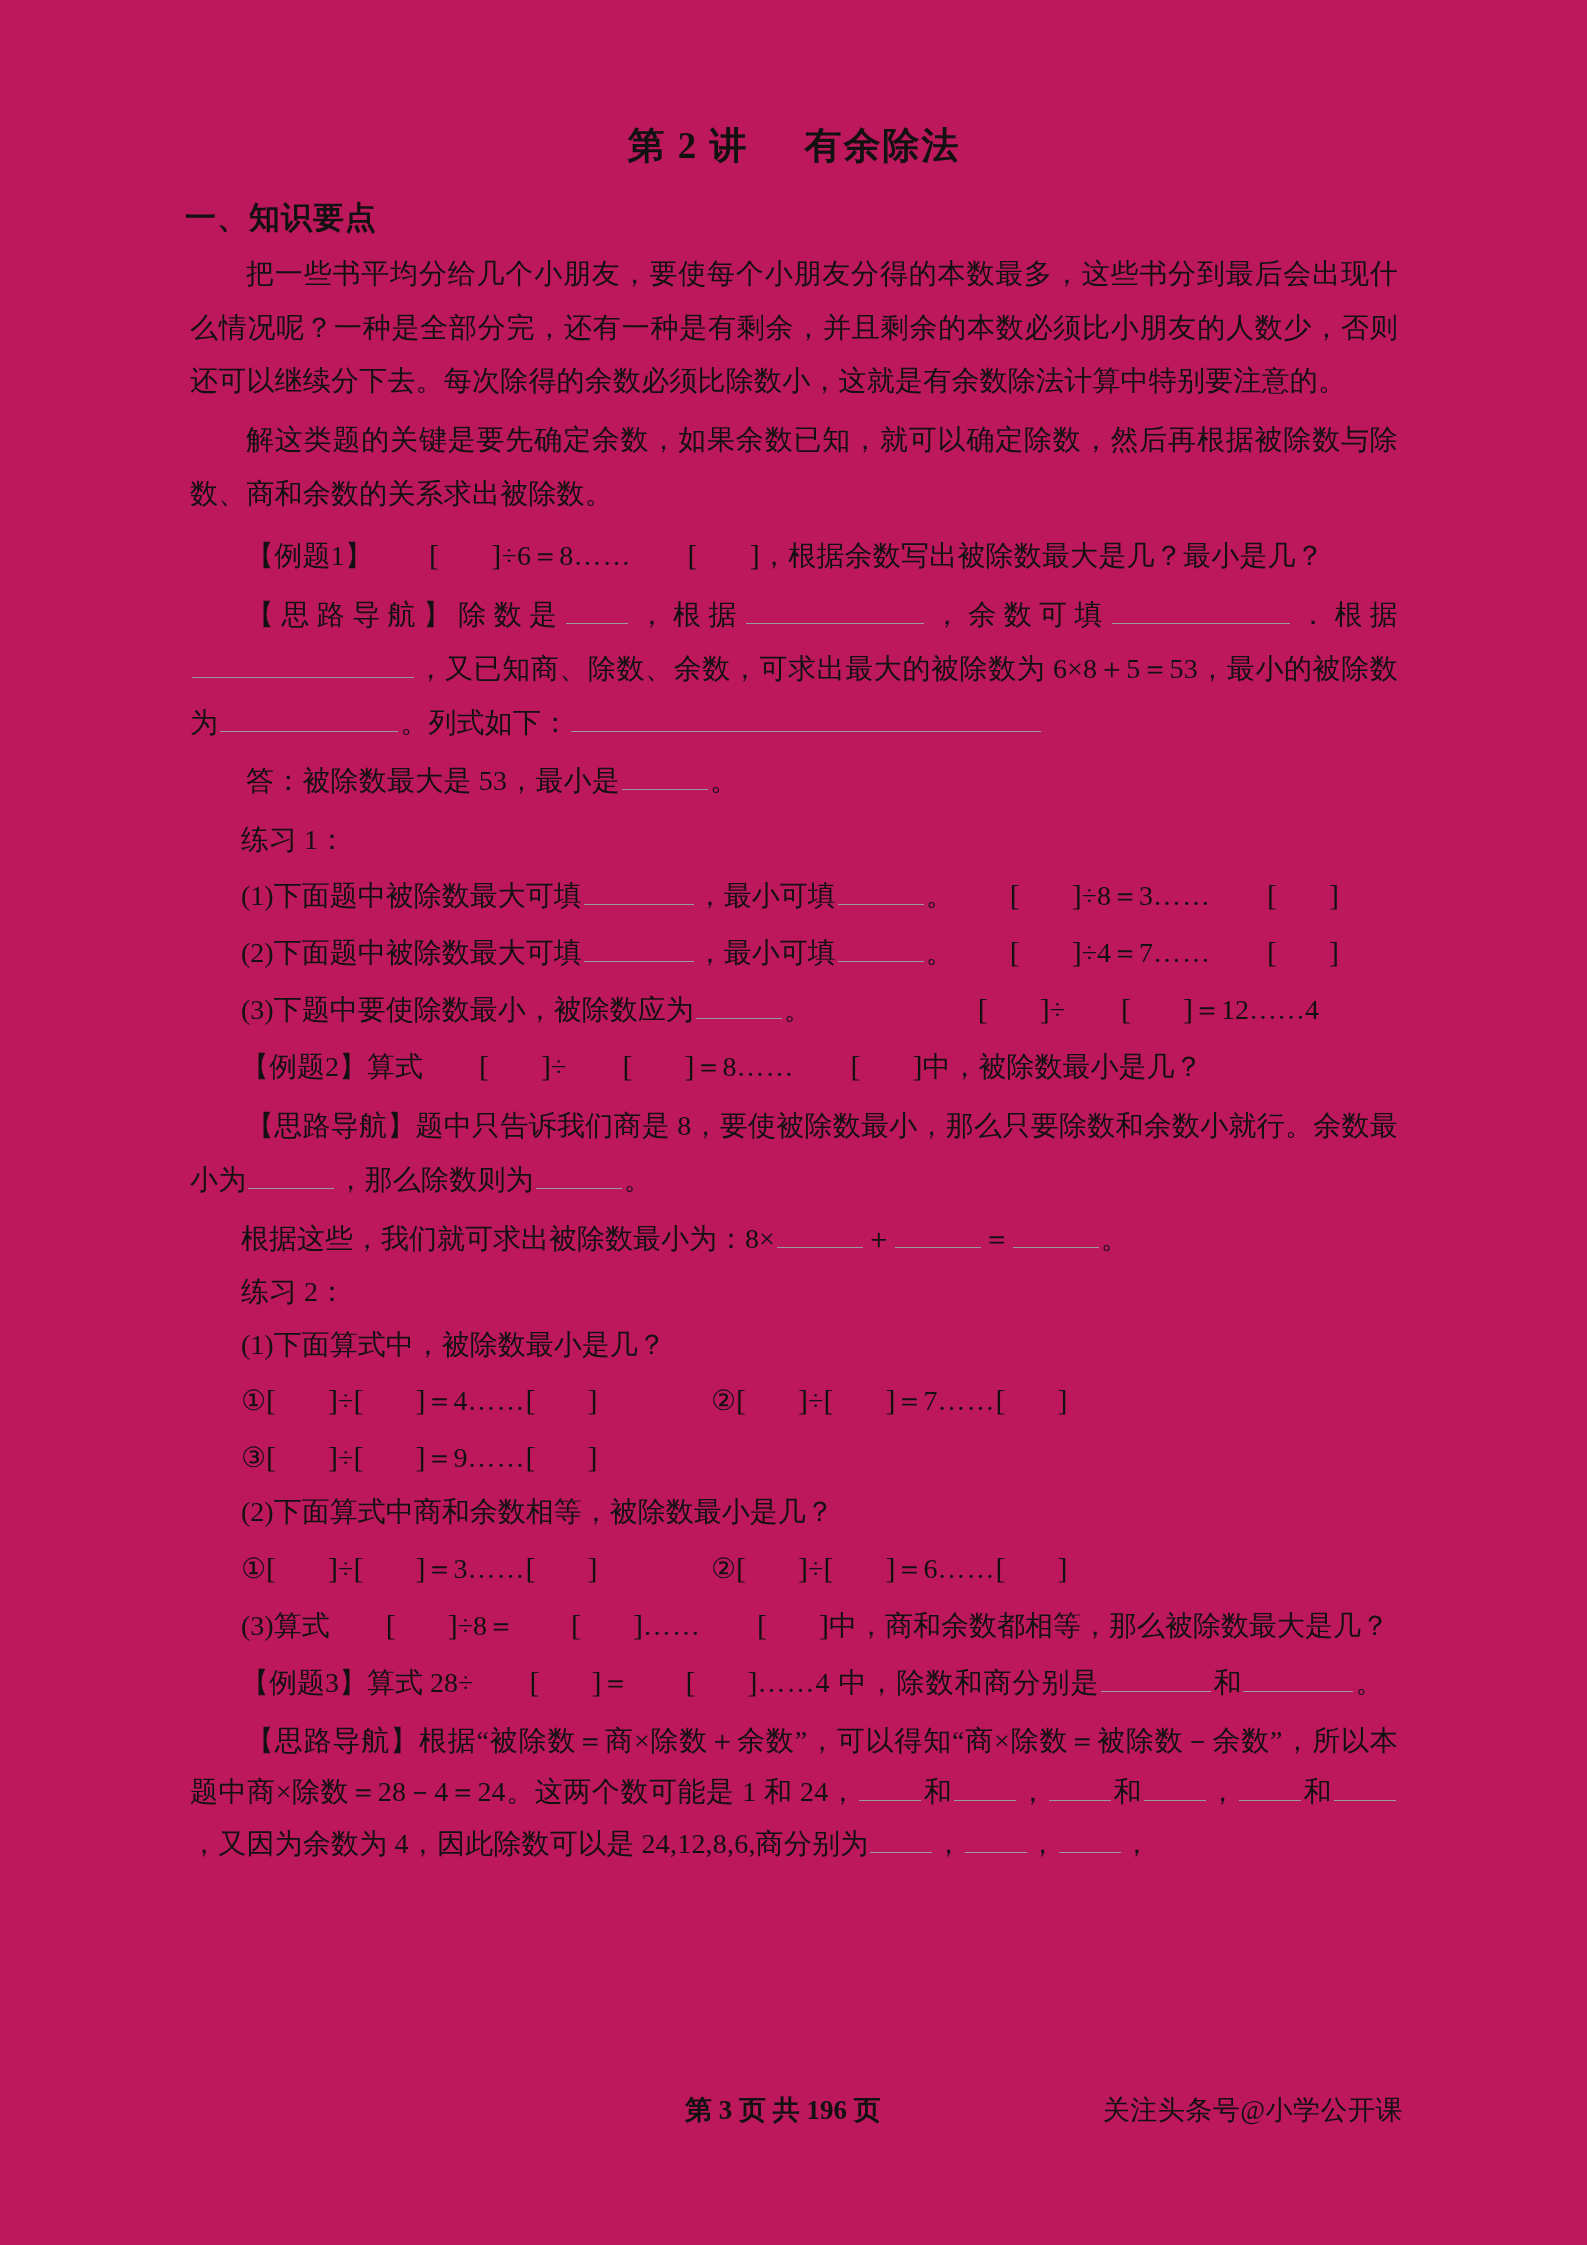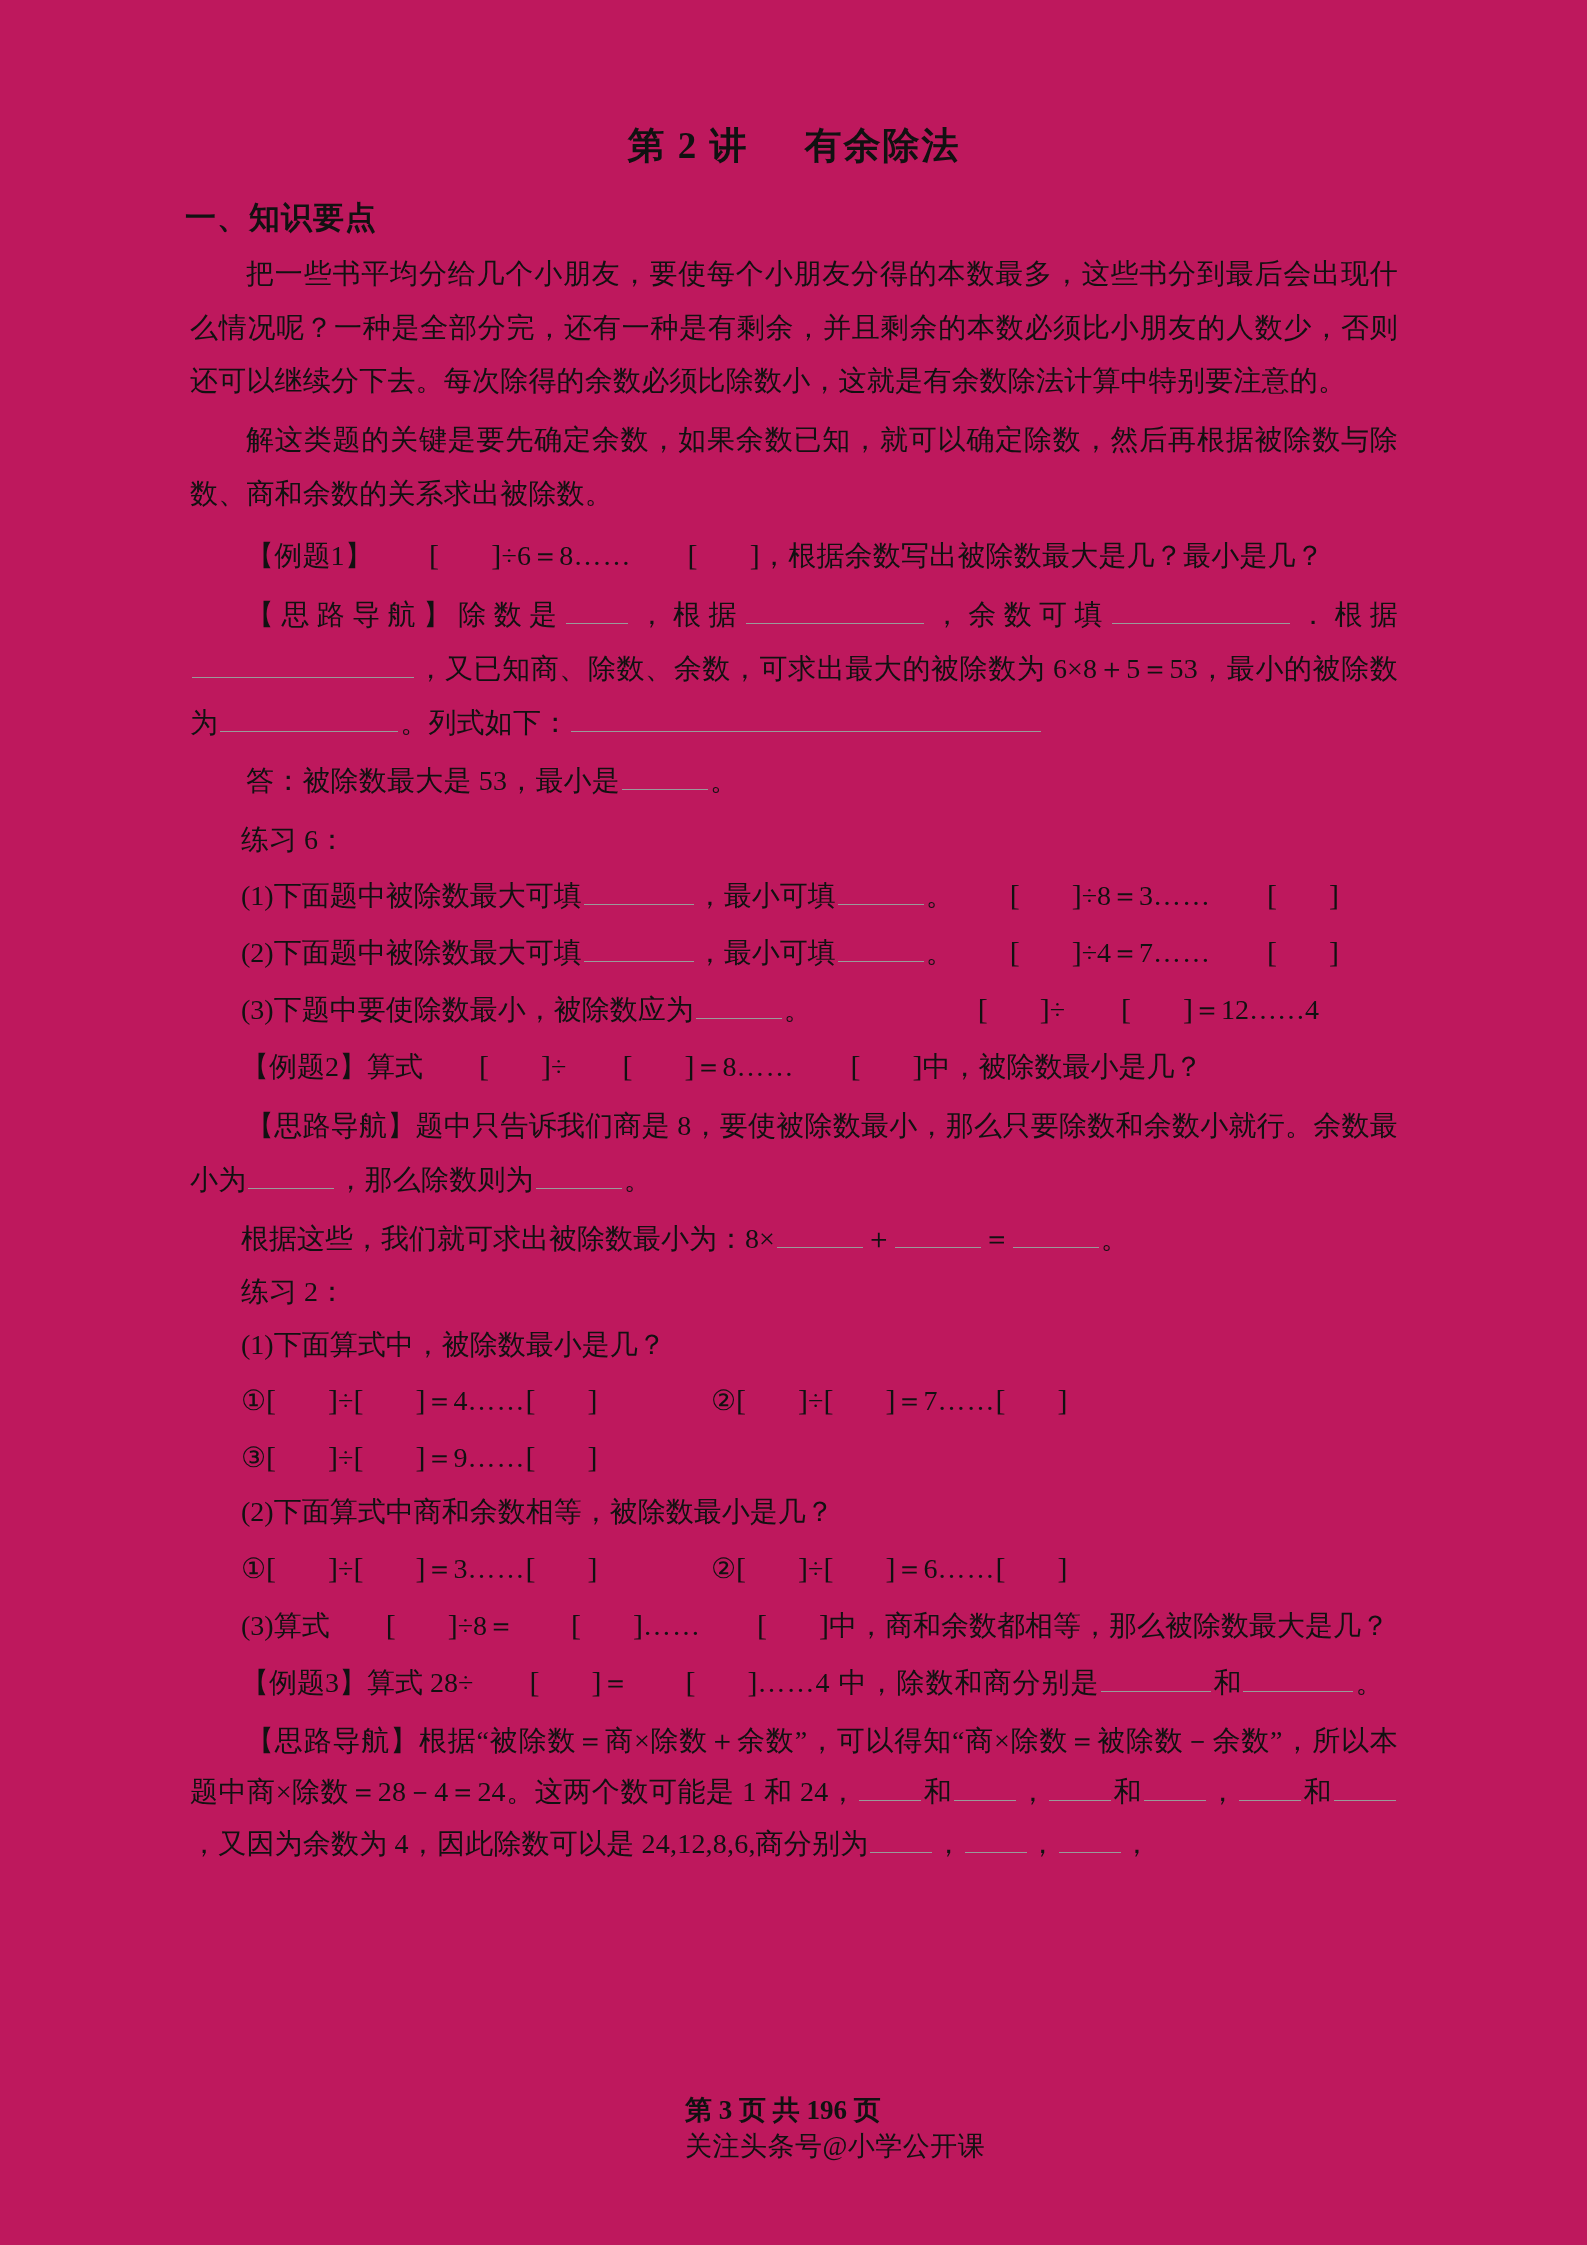--- a/index.html
+++ b/index.html
@@ -119,21 +119,20 @@
   
   #footer {
     position: absolute;
     left: 185px;
     top: 2092px;
     width: 1218px;
     display: flex;
     justify-content: space-between;
     align-items: baseline;
     font-size: 27px;
-    flex-direction: column;
   }
   #footer .page-no { font-weight: 700; margin-left: 500px; }
   #footer .credit { letter-spacing: 0.5px; }
 </style>
 </head>
 <body>
 
 <div id="page">
 
   <div id="content">
@@ -147,21 +146,21 @@
     <p class="para indent">把一些书平均分给几个小朋友，要使每个小朋友分得的本数最多，这些书分到最后会出现什么情况呢？一种是全部分完，还有一种是有剩余，并且剩余的本数必须比小朋友的人数少，否则还可以继续分下去。每次除得的余数必须比除数小，这就是有余数除法计算中特别要注意的。</p>
     <p class="para indent">解这类题的关键是要先确定余数，如果余数已知，就可以确定除数，然后再根据被除数与除数、商和余数的关系求出被除数。</p>
 
 
     <p class="para indent"><span class="bold-label">【例题1】</span><span class="bx wide"><span class="bk">[</span><span class="inner"></span><span class="bk">]</span></span><span>÷6＝8</span><span class="dots">……</span><span class="bx wide"><span class="bk">[</span><span class="inner"></span><span class="bk">]</span></span><span>，根据余数写出被除数最大是几？最小是几？</span></p>
 
     <p class="para indent"><span class="bold-label">【思路导航】</span><span>除数是</span><span class="ul w3"></span><span>，根据</span><span class="ul w8"></span><span>，余数可填</span><span class="ul w8"></span><span>．根据</span><span class="ul w10"></span><span>，又已知商、除数、余数，可求出最大的被除数为 6×8＋5＝53，最小的被除数为</span><span class="ul w8"></span><span>。列式如下：</span><span class="ul w22"></span></p>
 
     <p class="para indent"><span>答：被除数最大是 53，最小是</span><span class="ul w4"></span><span>。</span></p>
 
-    <div class="sub-head">练习 6：</div>
+    <div class="sub-head">练习 1：</div>
 
     <p class="line"><span>(1)</span><span>下面题中被除数最大可填</span><span class="ul w5"></span><span>，最小可填</span><span class="ul w4"></span><span>。</span><span class="bx wide"><span class="bk">[</span><span class="inner"></span><span class="bk">]</span></span><span>÷8＝3</span><span class="dots">……</span><span class="bx wide"><span class="bk">[</span><span class="inner"></span><span class="bk">]</span></span></p>
 
     <p class="line"><span>(2)</span><span>下面题中被除数最大可填</span><span class="ul w5"></span><span>，最小可填</span><span class="ul w4"></span><span>。</span><span class="bx wide"><span class="bk">[</span><span class="inner"></span><span class="bk">]</span></span><span>÷4＝7</span><span class="dots">……</span><span class="bx wide"><span class="bk">[</span><span class="inner"></span><span class="bk">]</span></span></p>
 
     <p class="line"><span>(3)</span><span>下题中要使除数最小，被除数应为</span><span class="ul w4"></span><span>。</span><span style="display:inline-block;width:110px"></span><span class="bx wide"><span class="bk">[</span><span class="inner"></span><span class="bk">]</span></span><span>÷</span><span class="bx wide"><span class="bk">[</span><span class="inner"></span><span class="bk">]</span></span><span>＝12……4</span></p>
 
     <p class="line"><span class="bold-label">【例题2】</span><span>算式</span><span class="bx wide"><span class="bk">[</span><span class="inner"></span><span class="bk">]</span></span><span>÷</span><span class="bx wide"><span class="bk">[</span><span class="inner"></span><span class="bk">]</span></span><span>＝8</span><span class="dots">……</span><span class="bx wide"><span class="bk">[</span><span class="inner"></span><span class="bk">]</span></span><span>中，被除数最小是几？</span></p>
 
     <p class="para indent"><span class="bold-label">【思路导航】</span><span>题中只告诉我们商是 8，要使被除数最小，那么只要除数和余数小就行。余数最小为</span><span class="ul w4"></span><span>，那么除数则为</span><span class="ul w4"></span><span>。</span></p>

